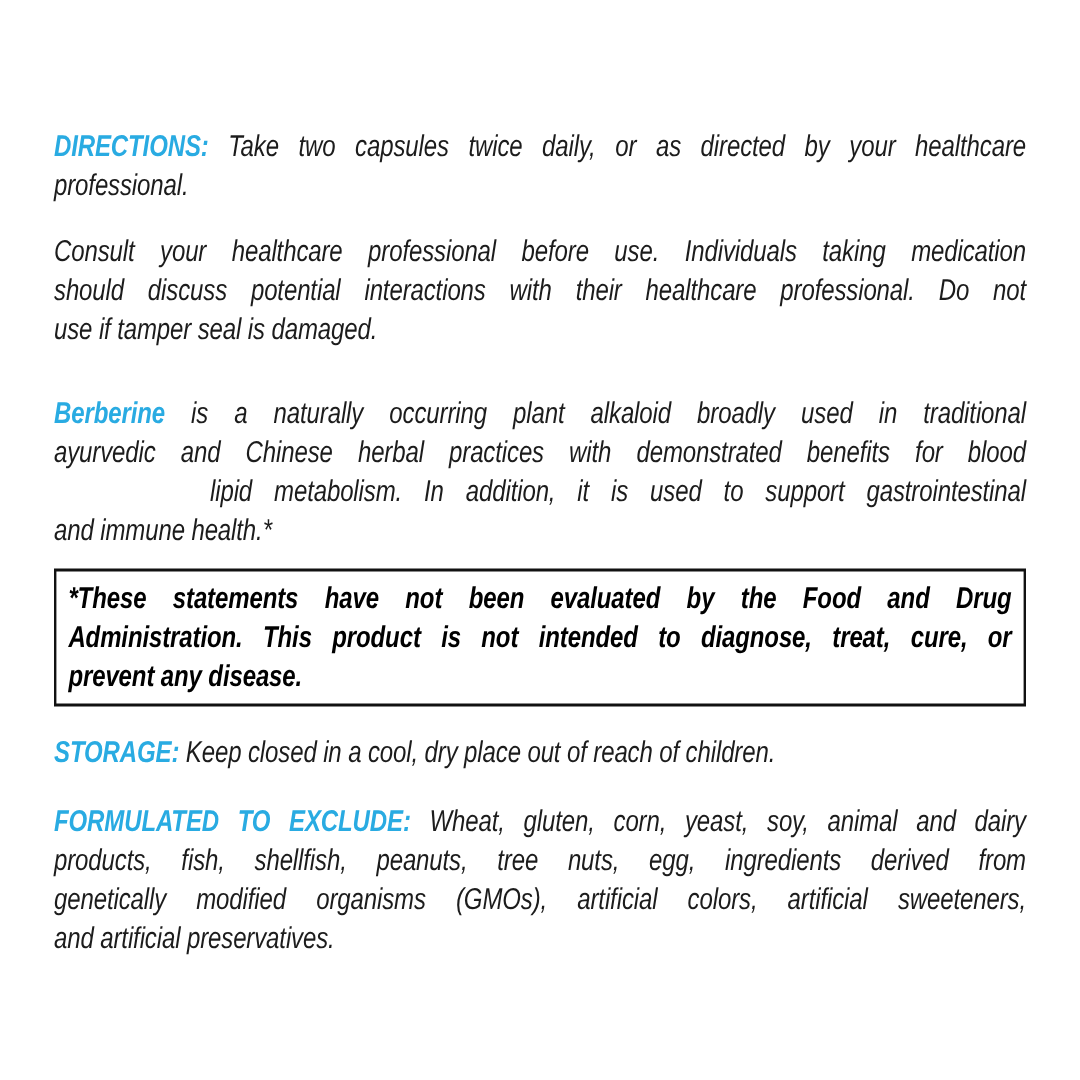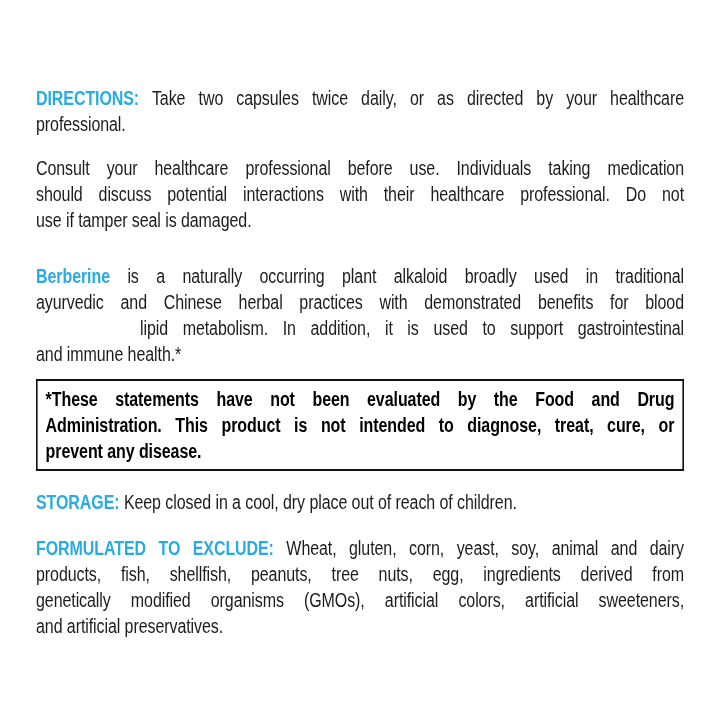--- a/index.html
+++ b/index.html
@@ -16,20 +16,21 @@
     height: 720px;
     background: #ffffff;
     font-family: "Liberation Sans", "DejaVu Sans", sans-serif;
     color: var(--text, #1c1c1c);
   }
   .content {
     position: absolute;
     left: 36px;
     top: 85px;
     width: 648px;
+    font-style: italic;
   }
   
   .scale {
     width: 810px;
     transform: scaleX(0.8);
     transform-origin: 0 0;
     font-size: 20px;
     line-height: 26px;
     letter-spacing: -0.1px;
   }

